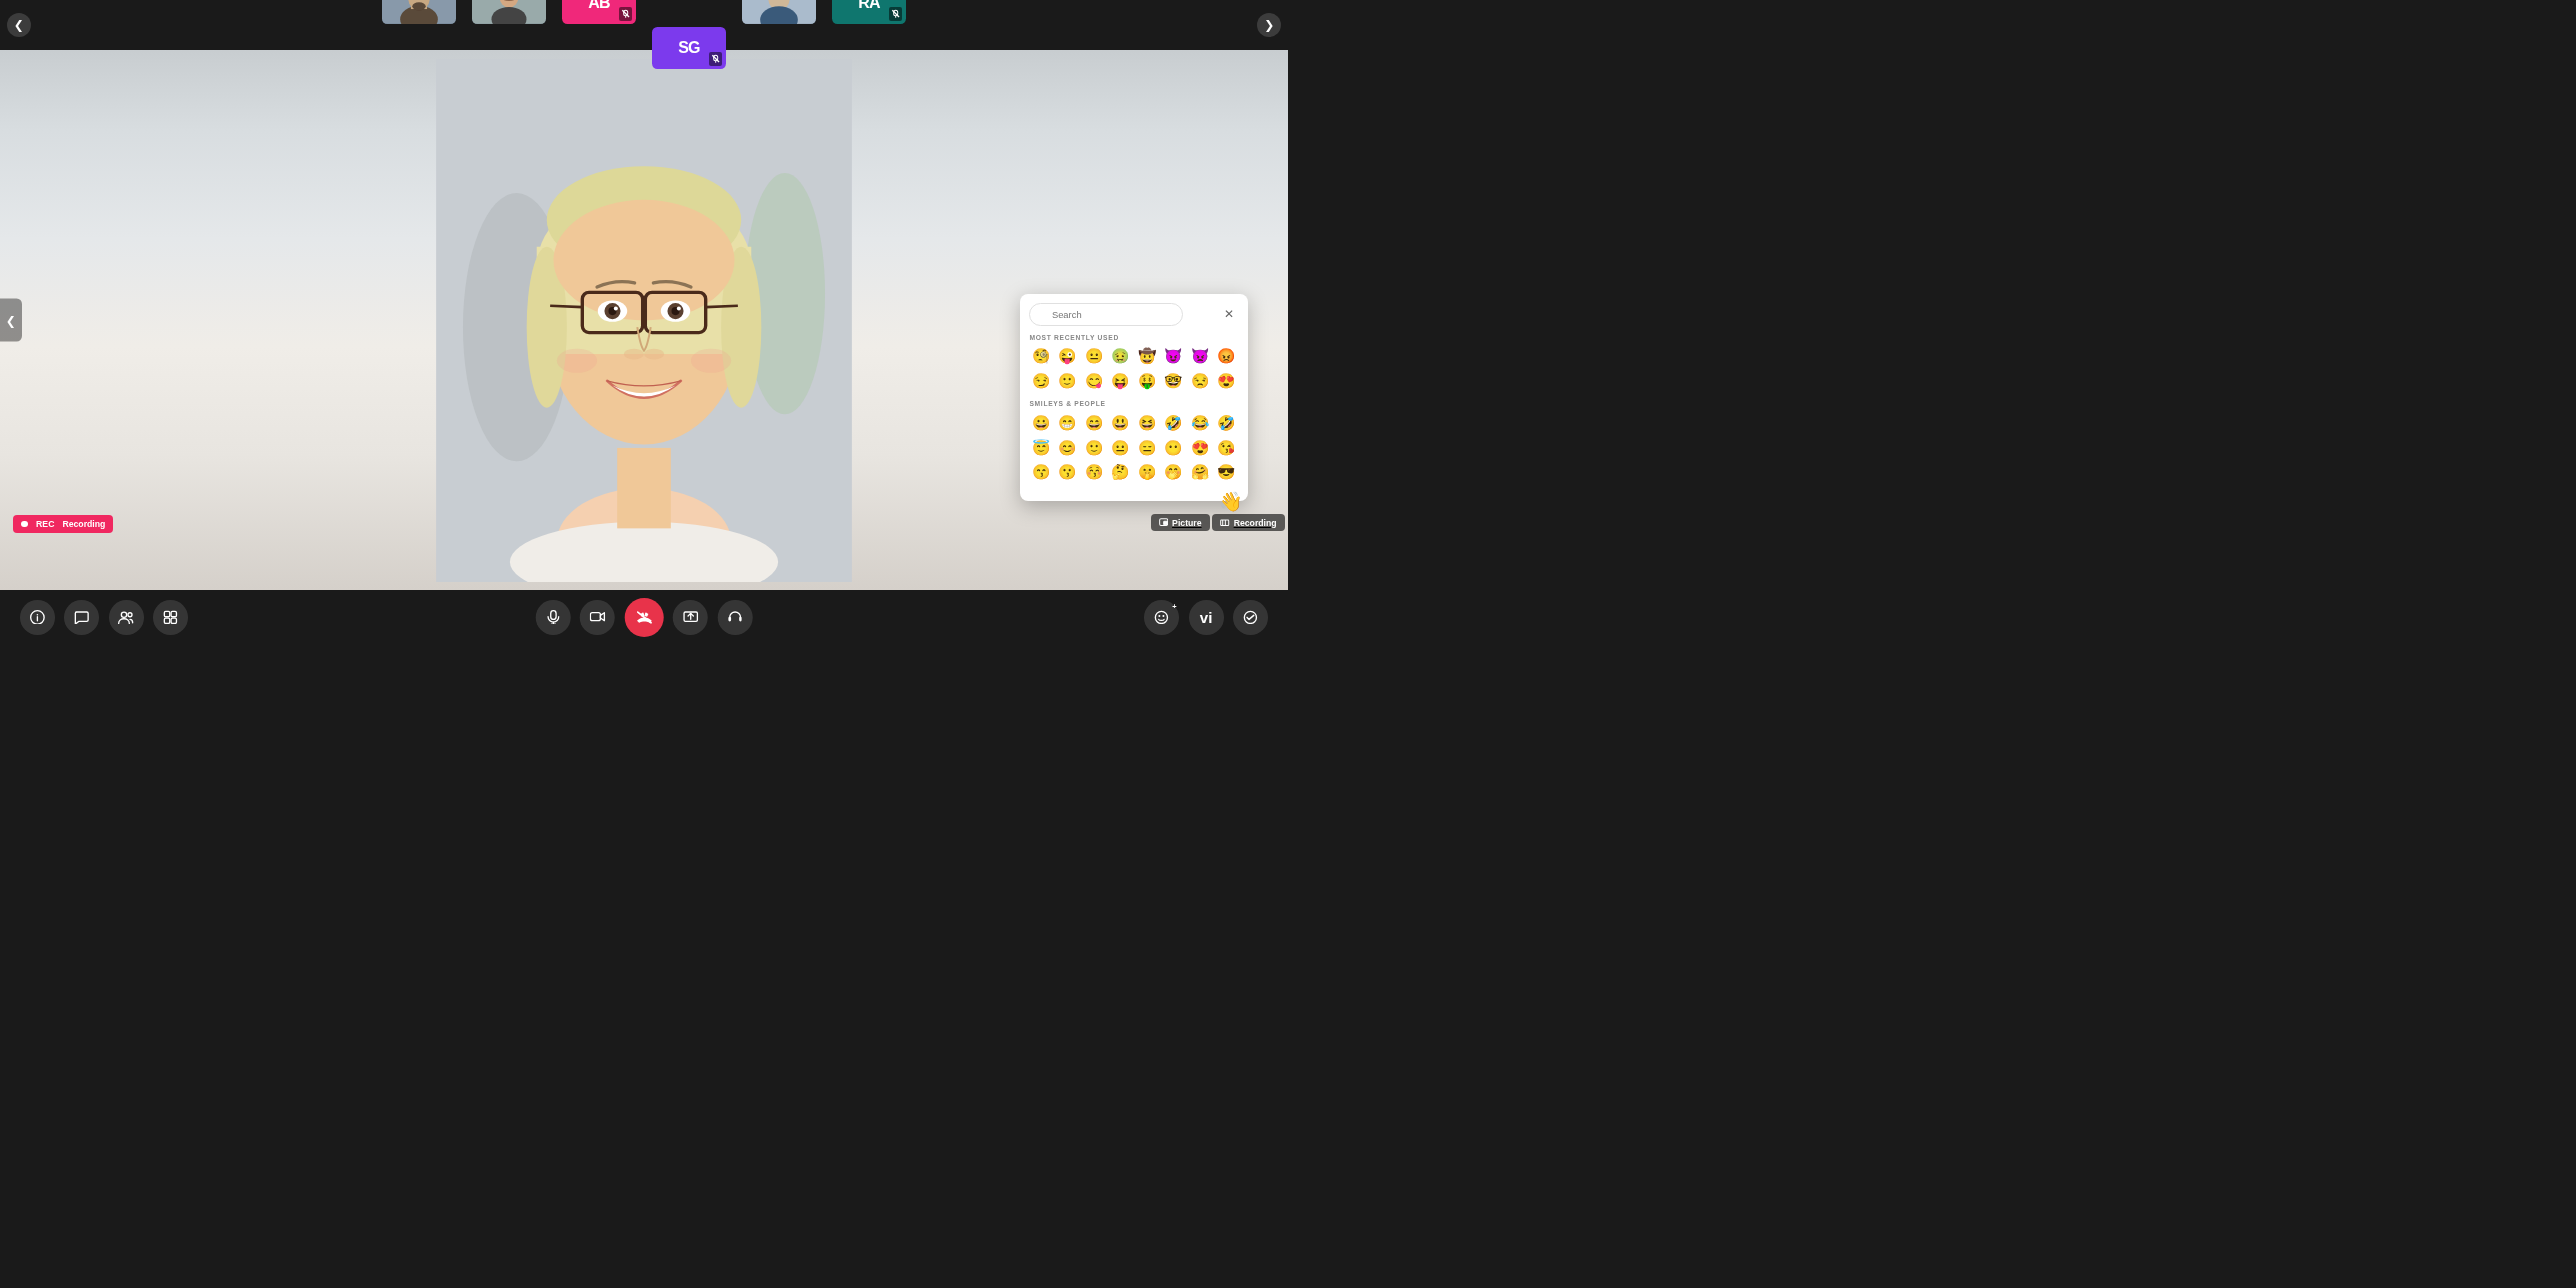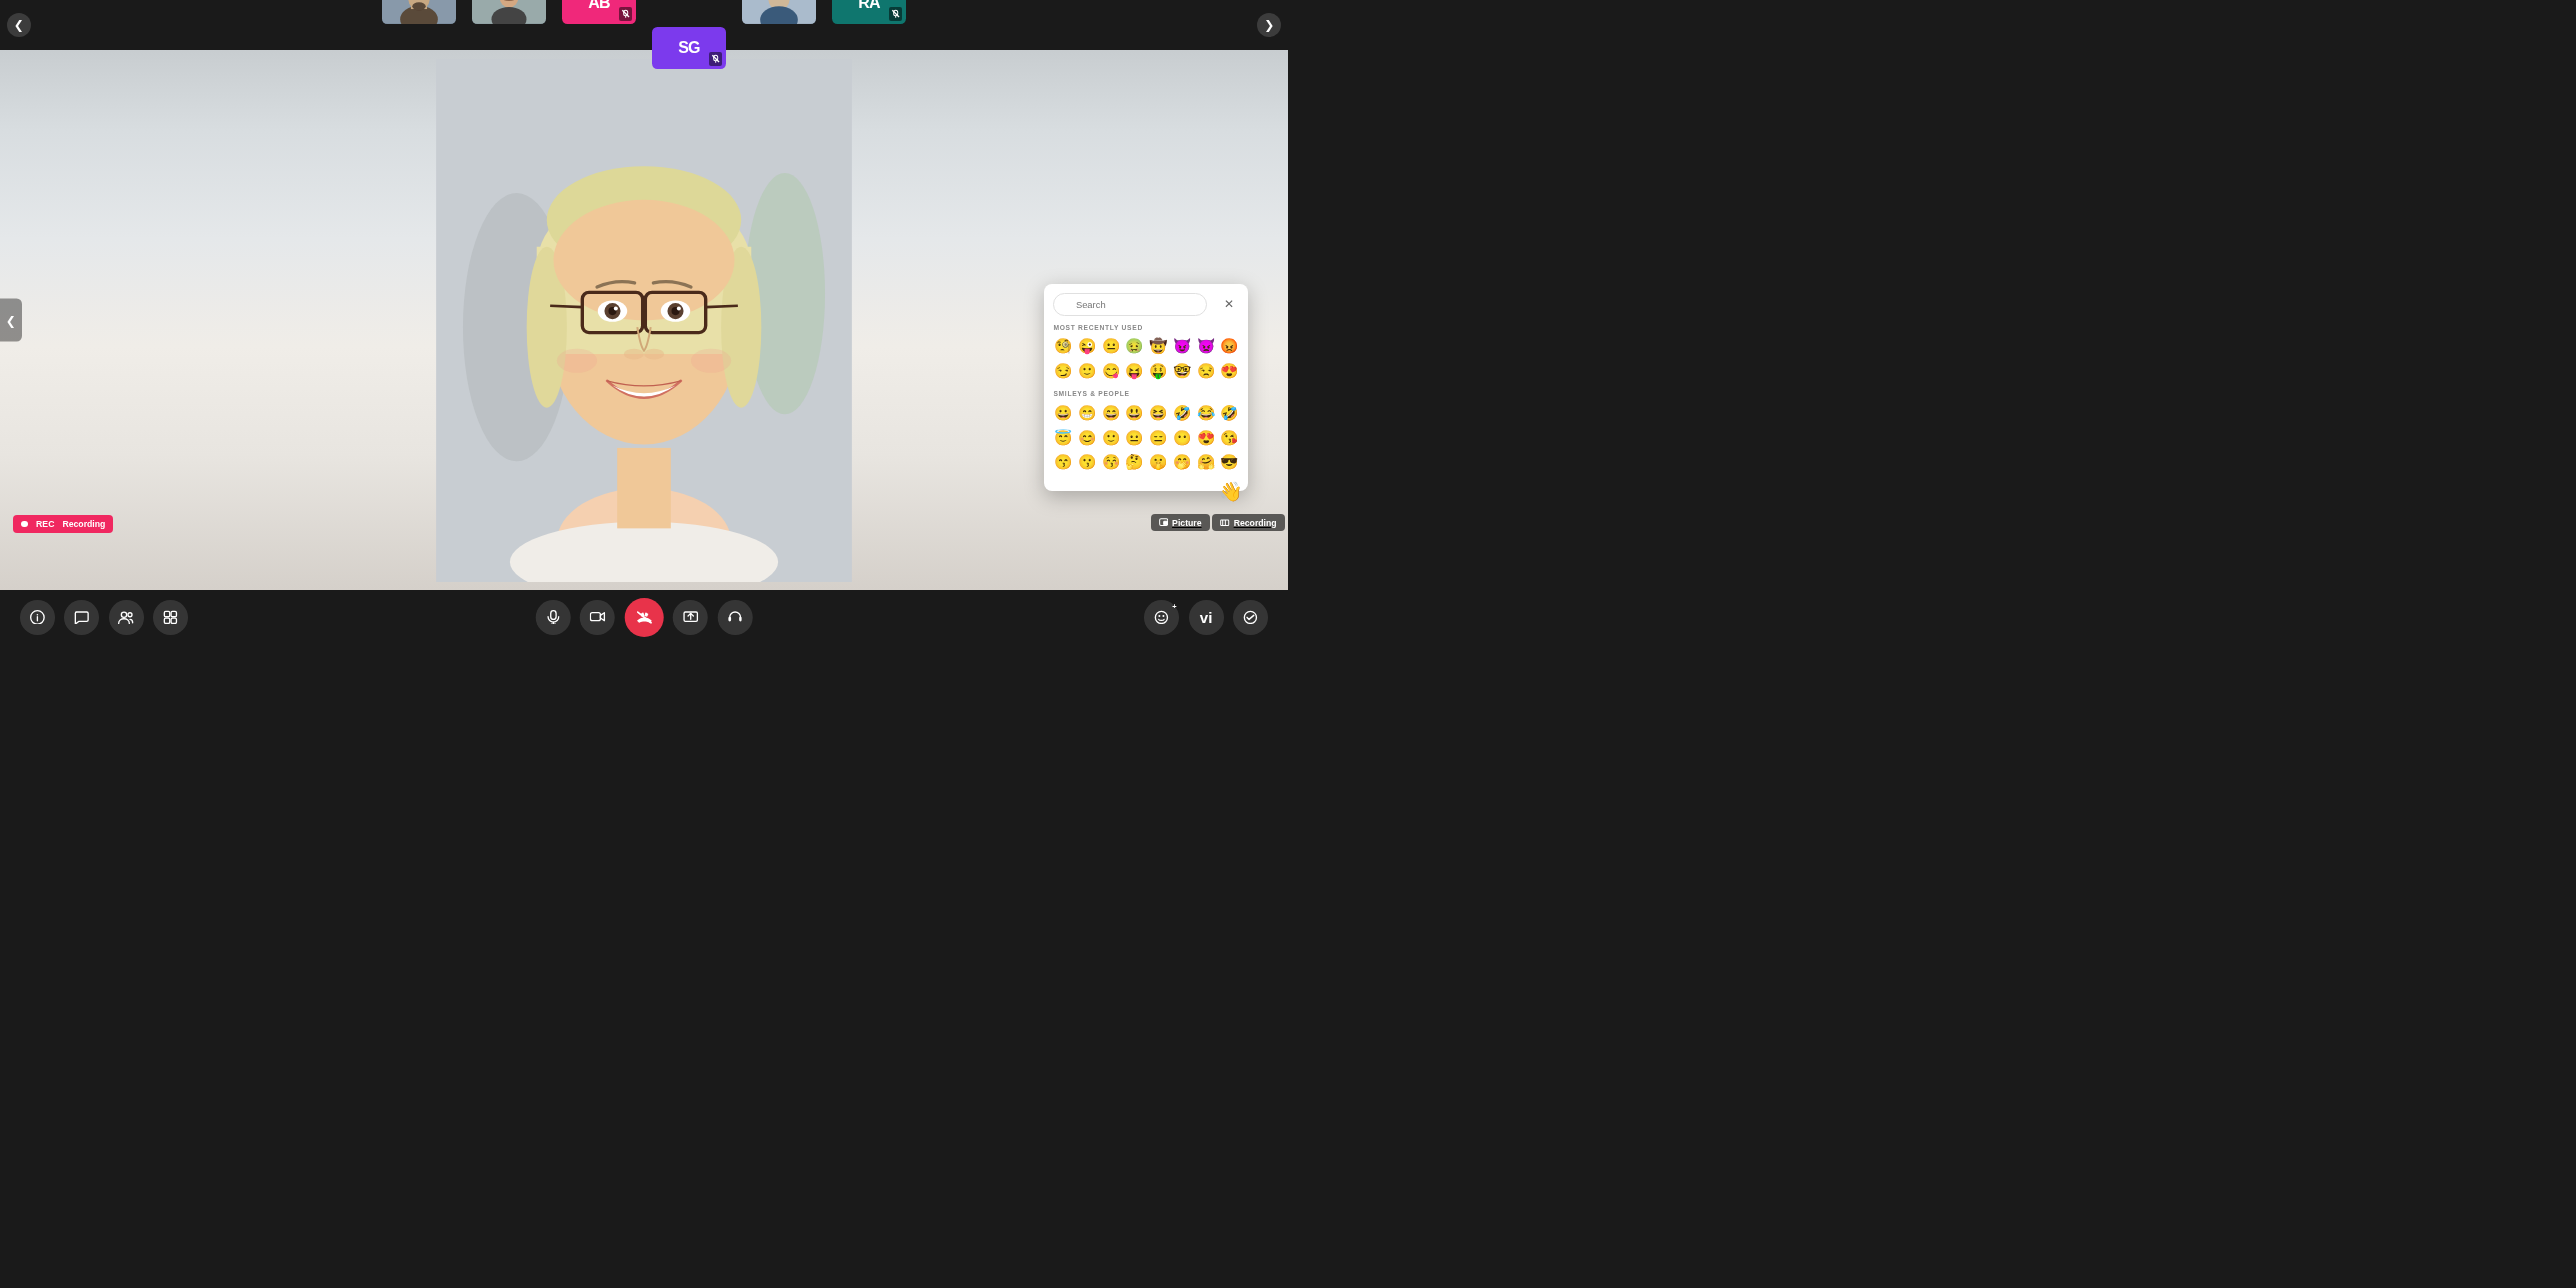--- a/index.html
+++ b/index.html
@@ -144,22 +144,22 @@
       font-size: 8.7px;
       font-weight: 600;
       cursor: pointer;
       display: flex; align-items: center; gap: 4px;
     }
 
     
     .emoji-picker {
       position: absolute;
       right: 40px;
-      bottom: 99px;
-      width: 204px;
+      bottom: 89px;
+      width: 228px;
       background: white;
       border-radius: 8px;
       box-shadow: 0 5.4px 20px rgba(0,0,0,0.25);
       padding: 9.4px;
       z-index: 50;
     }
     .emoji-search-row {
       display: flex;
       align-items: center;
       gap: 5.4px;

